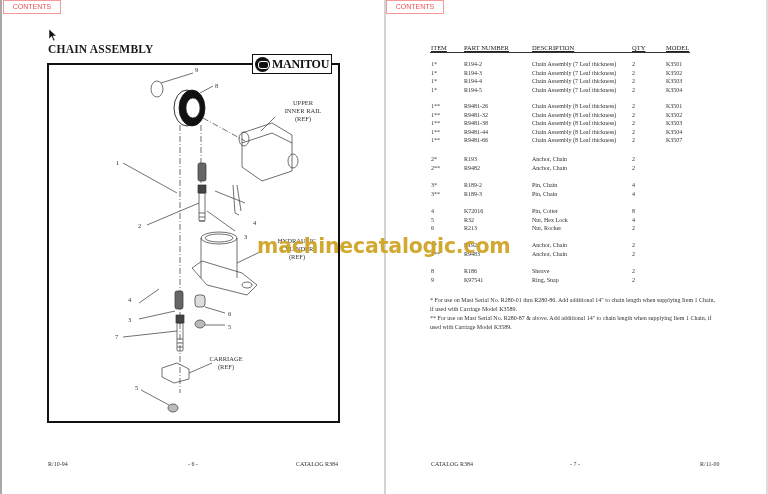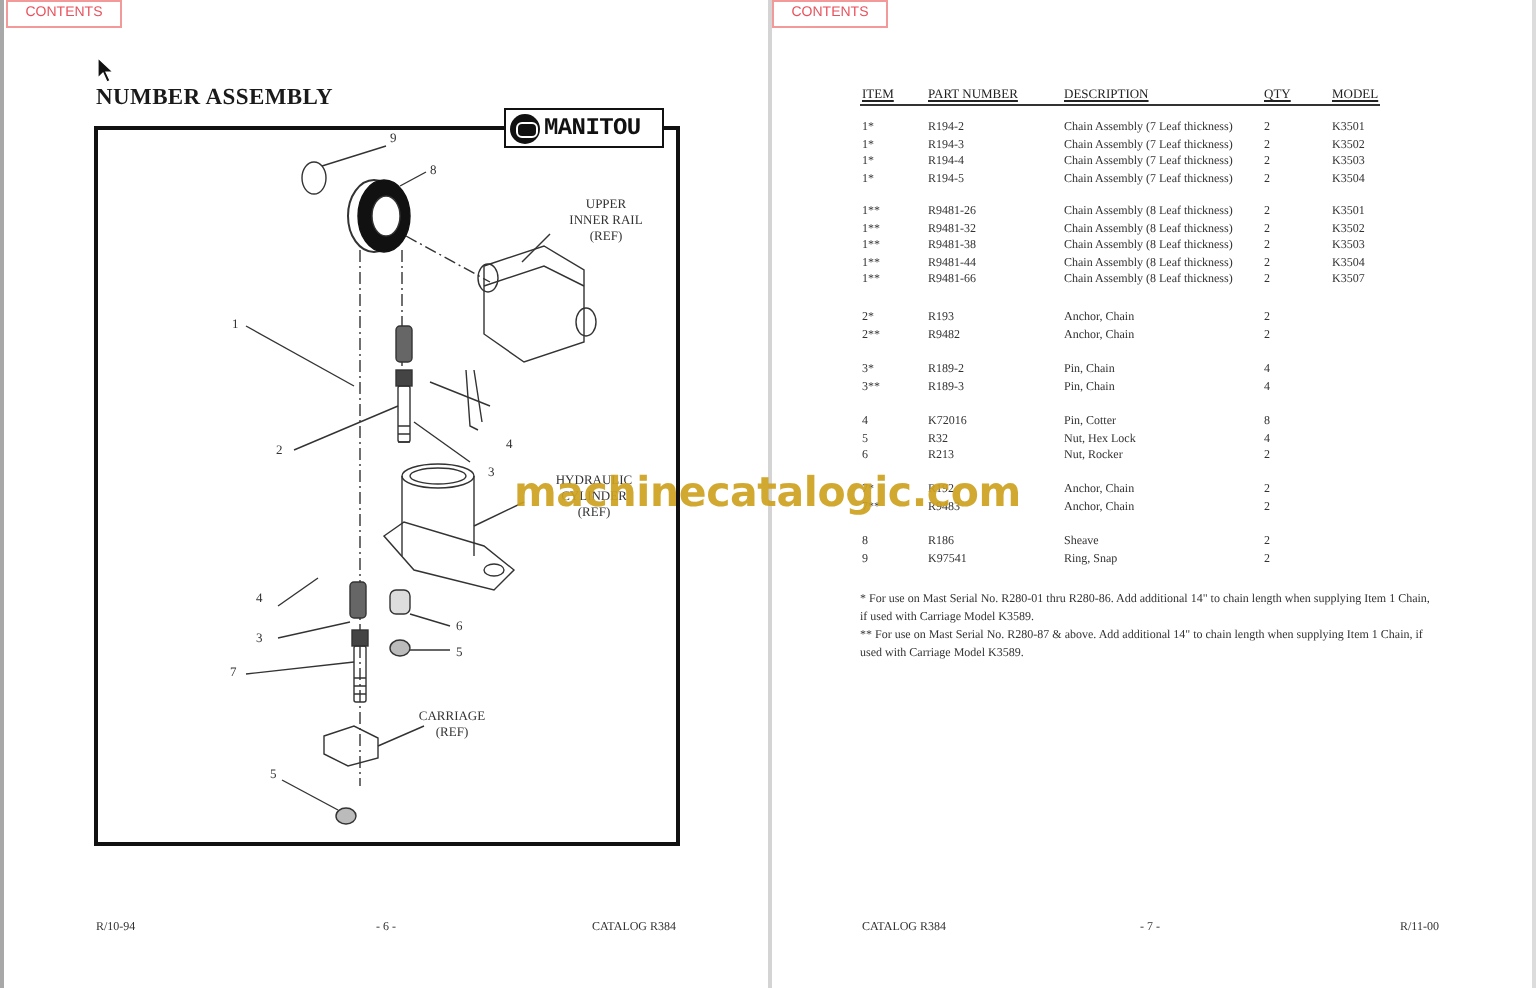--- a/index.html
+++ b/index.html
@@ -26,21 +26,21 @@
 
   .page-title { position: absolute; left: 46px; top: 43px; font-size: 11.5px; font-weight: bold; letter-spacing: 0.2px; color: #1a1a1a; }
 
   .frame { position: absolute; left: 45px; top: 63px; width: 293px; height: 360px; border: 2px solid #111; }
   .logo {
     position: absolute; left: 250px; top: 54px; width: 80px; height: 20px;
     background: #fff; border: 1.5px solid #111; display: flex; align-items: center; padding-left: 2px;
   }
   .logo-mark { width: 15px; height: 15px; border-radius: 50%; background: #111; position: relative; }
   .logo-mark::after { content: ""; position: absolute; left: 3px; top: 4px; width: 9px; height: 6px; border: 1px solid #fff; border-radius: 3px; }
-  .logo-text { margin-left: 2px; font-family: Liberation Mono, monospace; font-weight: bold; font-size: 12px; letter-spacing: -0.3px; color: #111; line-height: 16px; }
+  .logo-text { margin-left: 2px; font-family: Liberation Serif, serif; font-weight: bold; font-size: 12px; letter-spacing: -0.3px; color: #111; line-height: 16px; }
 
   .diagram { position: absolute; left: 45px; top: 63px; width: 293px; height: 360px; }
   .callout { position: absolute; font-size: 6.5px; color: #333; }
   .ref-label { position: absolute; font-size: 6.5px; color: #333; text-align: center; line-height: 8px; }
 
   .watermark {
     position: absolute; left: 257px; top: 234px;
     font-family: "DejaVu Sans", sans-serif; font-weight: bold; font-size: 20.5px;
     color: #cfa21f; opacity: 0.92; letter-spacing: -0.2px; white-space: nowrap;
   }
@@ -57,21 +57,21 @@
 
 <div class="viewer-edge-left"></div>
 
 <div class="page page-left">
   <div class="contents-btn">CONTENTS</div>
 
   <svg class="cursor" viewBox="0 0 10 14">
     <path d="M1 1 L1 11 L3.5 8.5 L5.5 13 L7 12.3 L5 8 L8.5 8 Z" fill="#111" stroke="#fff" stroke-width="0.6"></path>
   </svg>
 
-  <div class="page-title">NUMBER ASSEMBLY</div>
+  <div class="page-title">CHAIN ASSEMBLY</div>
 
   <div class="frame"></div>
 
   <svg class="diagram" viewBox="0 0 293 360">
     <g stroke="#333" fill="none" stroke-width="0.7">
 
       <ellipse cx="110" cy="26" rx="6" ry="8"></ellipse>
       <line x1="114" y1="20" x2="146" y2="10"></line>
 
       <ellipse cx="140" cy="45" rx="13" ry="18" stroke-width="1"></ellipse>

